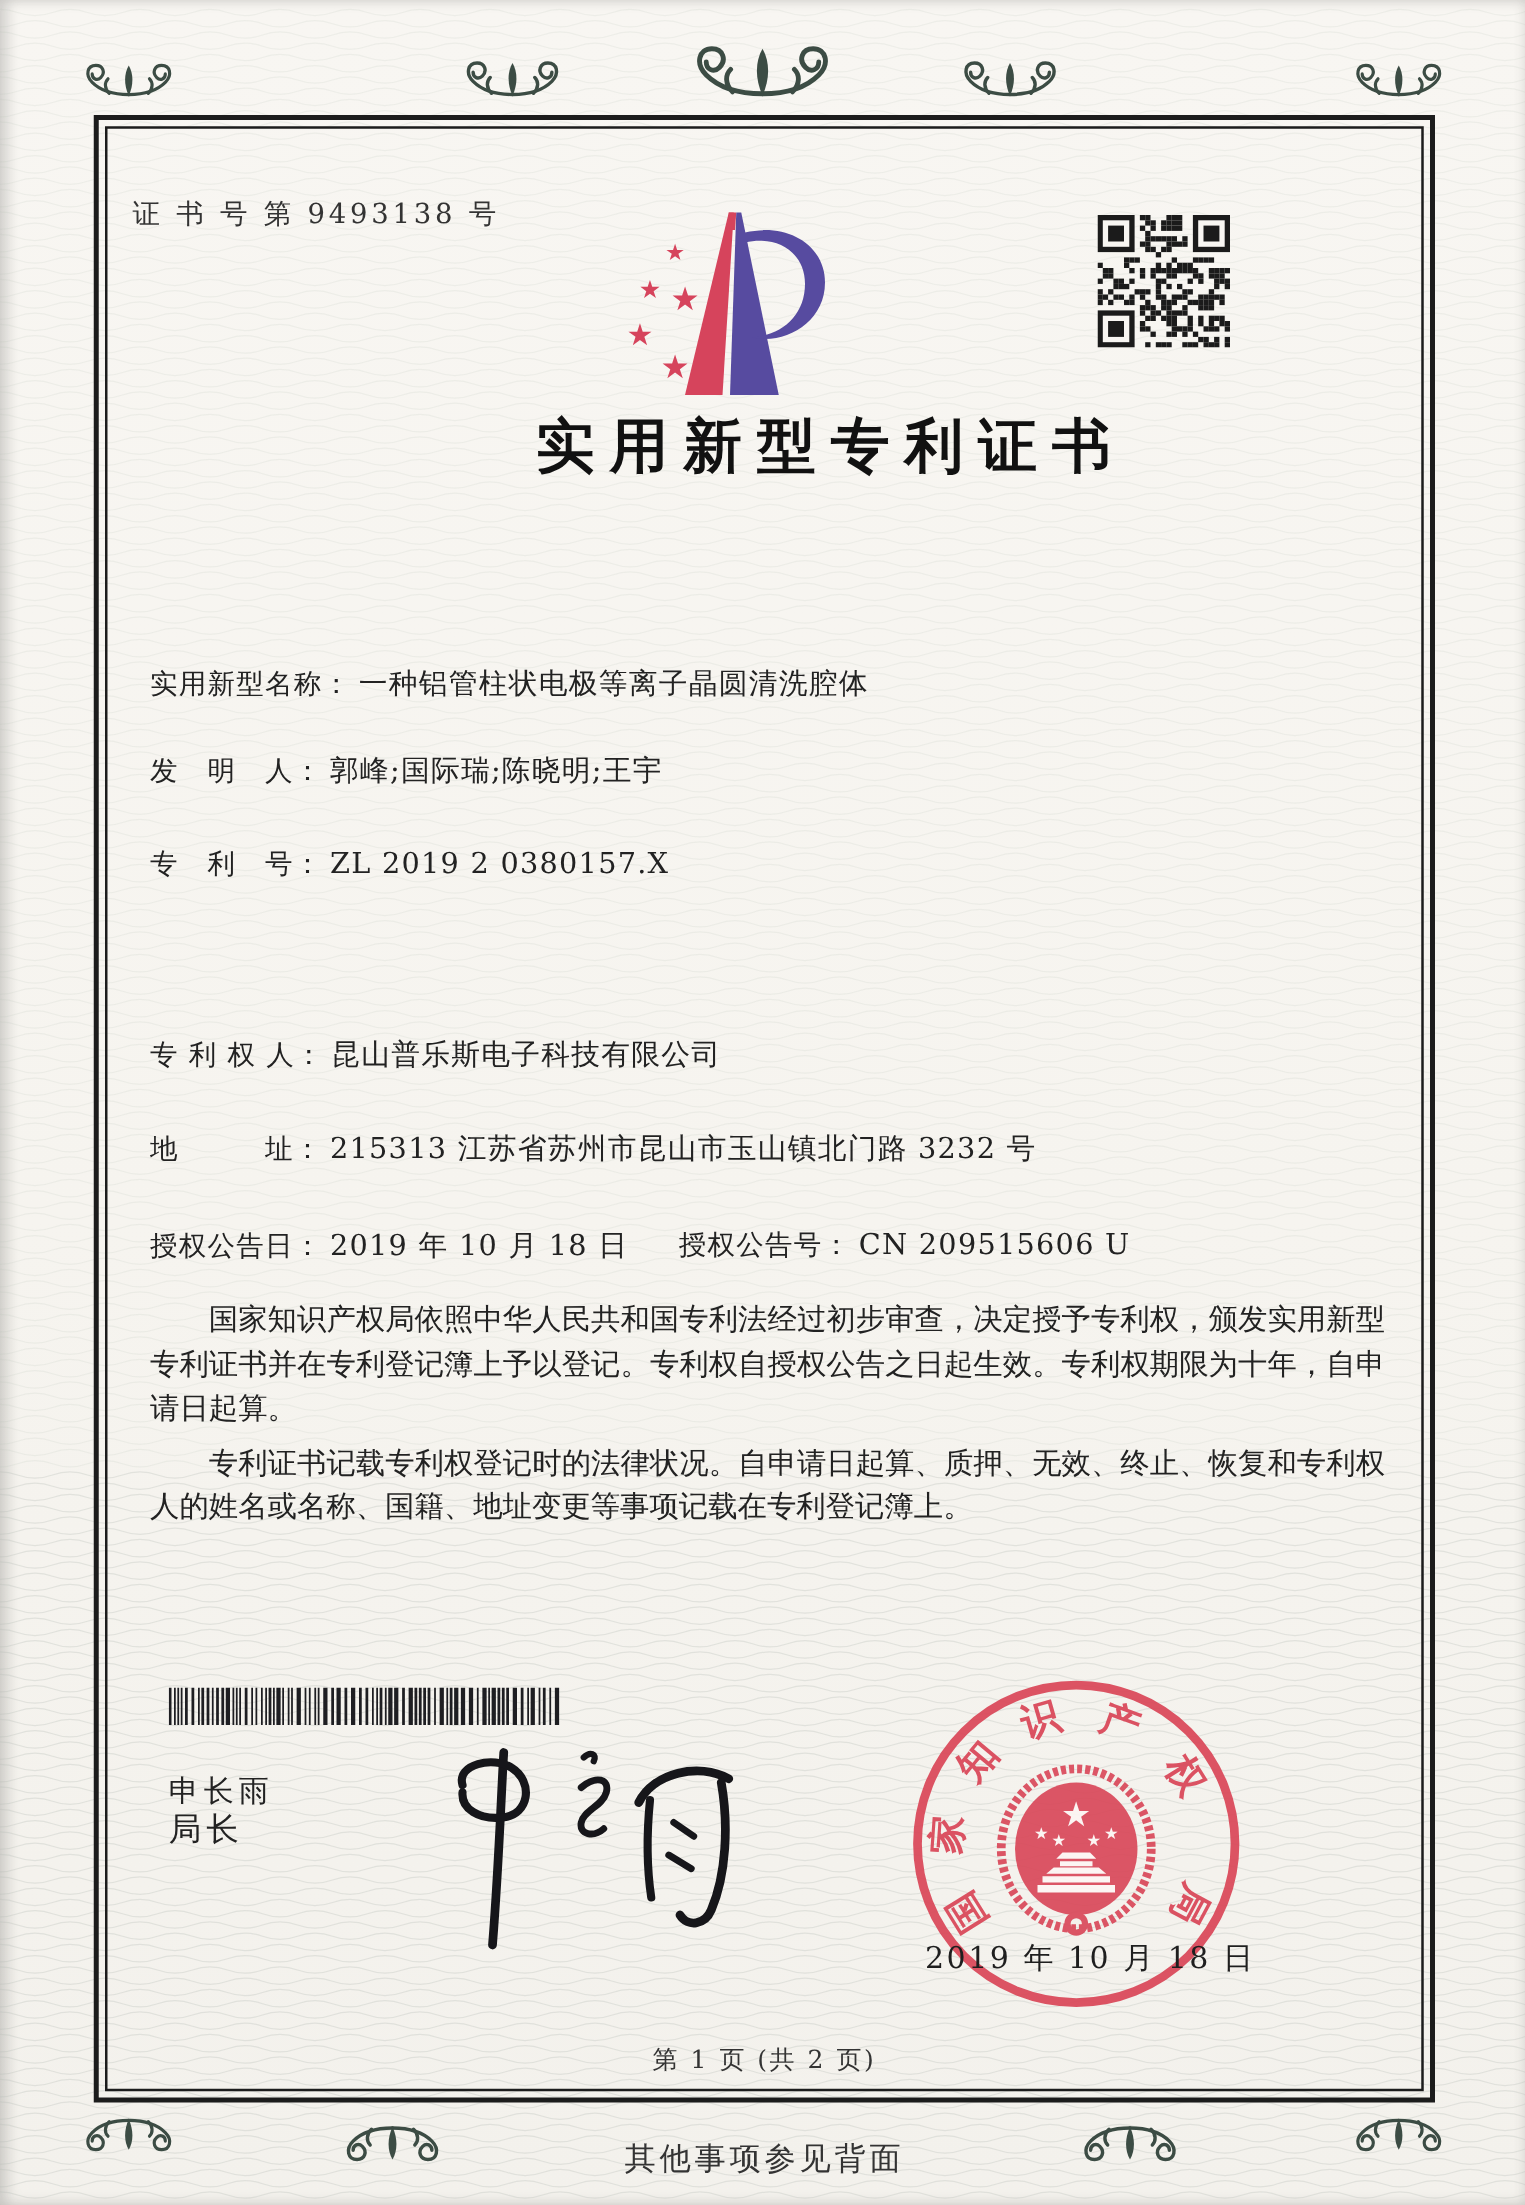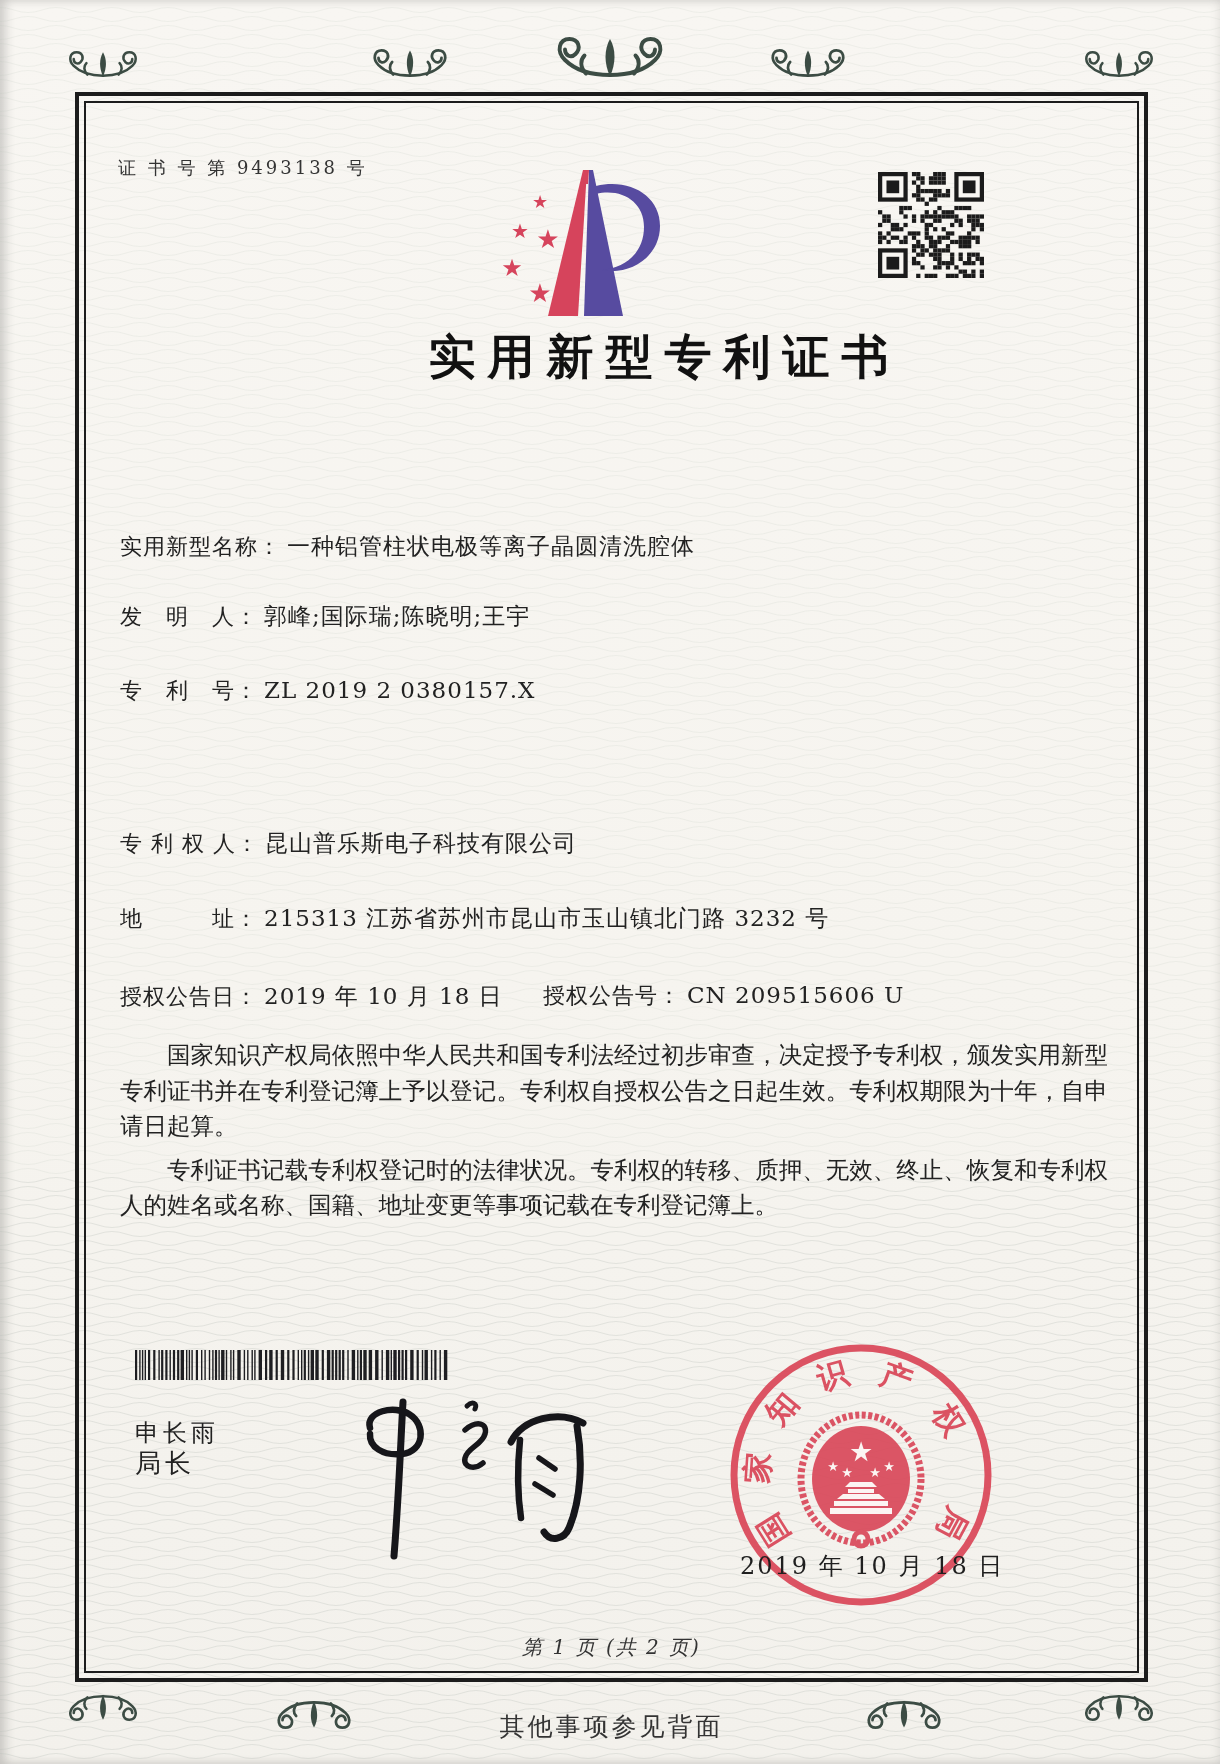--- a/index.html
+++ b/index.html
@@ -5,42 +5,42 @@
   html,body{margin:0;padding:0;background:#eceae6;}
   .page{position:relative;width:1220px;height:1764px;margin:0 auto;overflow:hidden;
         background:linear-gradient(180deg,#f8f6f2 0%,#f6f4ef 55%,#f3f1ec 100%);
         font-family:"DejaVu Serif","Liberation Serif",serif;color:#2b2b2b;
         box-shadow:inset 6px 0 10px rgba(40,40,40,.18), inset -3px 0 8px rgba(60,60,60,.08);}
   .guilloche{position:absolute;left:0;top:0;width:1220px;height:1764px;pointer-events:none;}
   .frame{position:absolute;left:75px;top:92px;width:1073px;height:1590px;
          border:4px solid #1c1c1c;box-sizing:border-box;}
   .frame-inner{position:absolute;inset:5px;border:2px solid #1c1c1c;}
   .abs{position:absolute;}
-  .cert-no{left:118px;top:156px;font-size:18px;letter-spacing:3px;color:#333;}
+  .cert-no{left:106px;top:156px;font-size:22px;letter-spacing:3px;color:#333;}
   .title{left:63px;top:326px;width:1203px;text-align:center;font-size:47px;font-weight:bold;
          letter-spacing:12px;color:#111;}
   .row{left:120px;width:980px;font-size:23px;letter-spacing:1px;white-space:nowrap;}
   .row .lbl{font-size:22px;color:#222;text-align:center;}
   .row .val{font-size:23px;color:#222;margin-left:6px;}
   .grant-no{position:absolute;left:423px;top:0;white-space:nowrap;}
   .paras{left:120px;top:1038px;width:988px;font-size:23.5px;line-height:35.5px;
          text-align:justify;color:#222;}
   .paras p{margin:0 0 8px 0;text-indent:2em;}
   .barcode{left:135px;top:1350px;width:313px;height:30px;}
   .director-label{left:135px;top:1446px;font-size:26px;letter-spacing:4px;color:#222;
                   font-family:"DejaVu Sans","Liberation Sans",sans-serif;}
   .director-name{left:135px;top:1417px;font-size:24px;letter-spacing:4px;color:#222;
                  font-family:"DejaVu Sans","Liberation Sans",sans-serif;}
   .signature{left:315px;top:1398px;width:295px;height:165px;}
   .seal{left:726px;top:1340px;width:270px;height:270px;}
   .seal-ring{position:absolute;inset:0;}
   .seal-char{position:absolute;left:50%;top:50%;font-size:31px;font-weight:bold;color:#d94557;
              font-family:"DejaVu Serif","Liberation Serif",serif;opacity:.92;}
   .seal-date{left:740px;top:1550px;font-size:24px;letter-spacing:2px;color:#1f1f1f;white-space:nowrap;}
-  .page-info{left:75px;top:1634px;width:1073px;text-align:center;font-size:20px;letter-spacing:2px;color:#333;font-style:italic;}
+  .page-info{left:75px;top:1634px;width:1073px;text-align:center;font-size:20px;letter-spacing:2px;color:#333;}
   .back-note{left:75px;top:1710px;width:1073px;text-align:center;font-size:25px;letter-spacing:3px;color:#333;}
   .logo{left:492px;top:164px;width:185px;height:152px;}
   .qr{left:878px;top:172px;width:106px;height:106px;}
   .ornament{position:absolute;pointer-events:none;}
 </style>
 </head>
 <body>
 
 <div class="page">
 
@@ -537,21 +537,21 @@
   </div>
   <div class="abs row" style="top:981px">
     <span class="lbl">授权公告日：</span><span class="val">2019 年 10 月 18 日</span>
     <span class="grant-no">
       <span class="lbl">授权公告号：</span><span class="val">CN 209515606 U</span>
     </span>
   </div>
 
   <div class="abs paras">
     <p>国家知识产权局依照中华人民共和国专利法经过初步审查，决定授予专利权，颁发实用新型专利证书并在专利登记簿上予以登记。专利权自授权公告之日起生效。专利权期限为十年，自申请日起算。</p>
-    <p>专利证书记载专利权登记时的法律状况。专利权的转移、质押、无效、终止、恢复和专利权人的姓名或名称、国籍、地址变更等事项记载在专利登记簿上。</p>
+    <p>专利证书记载专利权登记时的法律状况。自申请日起算、质押、无效、终止、恢复和专利权人的姓名或名称、国籍、地址变更等事项记载在专利登记簿上。</p>
   </div>
 
   <svg class="abs barcode" id="barcode" viewBox="0 0 313 30">
       <rect x="0" y="0" width="2.2" height="30" fill="#1e1e22"></rect>
       <rect x="4.2" y="0" width="1.4" height="30" fill="#1e1e22"></rect>
       <rect x="6.9" y="0" width="1.4" height="30" fill="#1e1e22"></rect>
       <rect x="9.600000000000001" y="0" width="1.4" height="30" fill="#1e1e22"></rect>
       <rect x="13.000000000000002" y="0" width="2.2" height="30" fill="#1e1e22"></rect>
       <rect x="18.200000000000003" y="0" width="2.2" height="30" fill="#1e1e22"></rect>
       <rect x="23.400000000000002" y="0" width="1.4" height="30" fill="#1e1e22"></rect>

